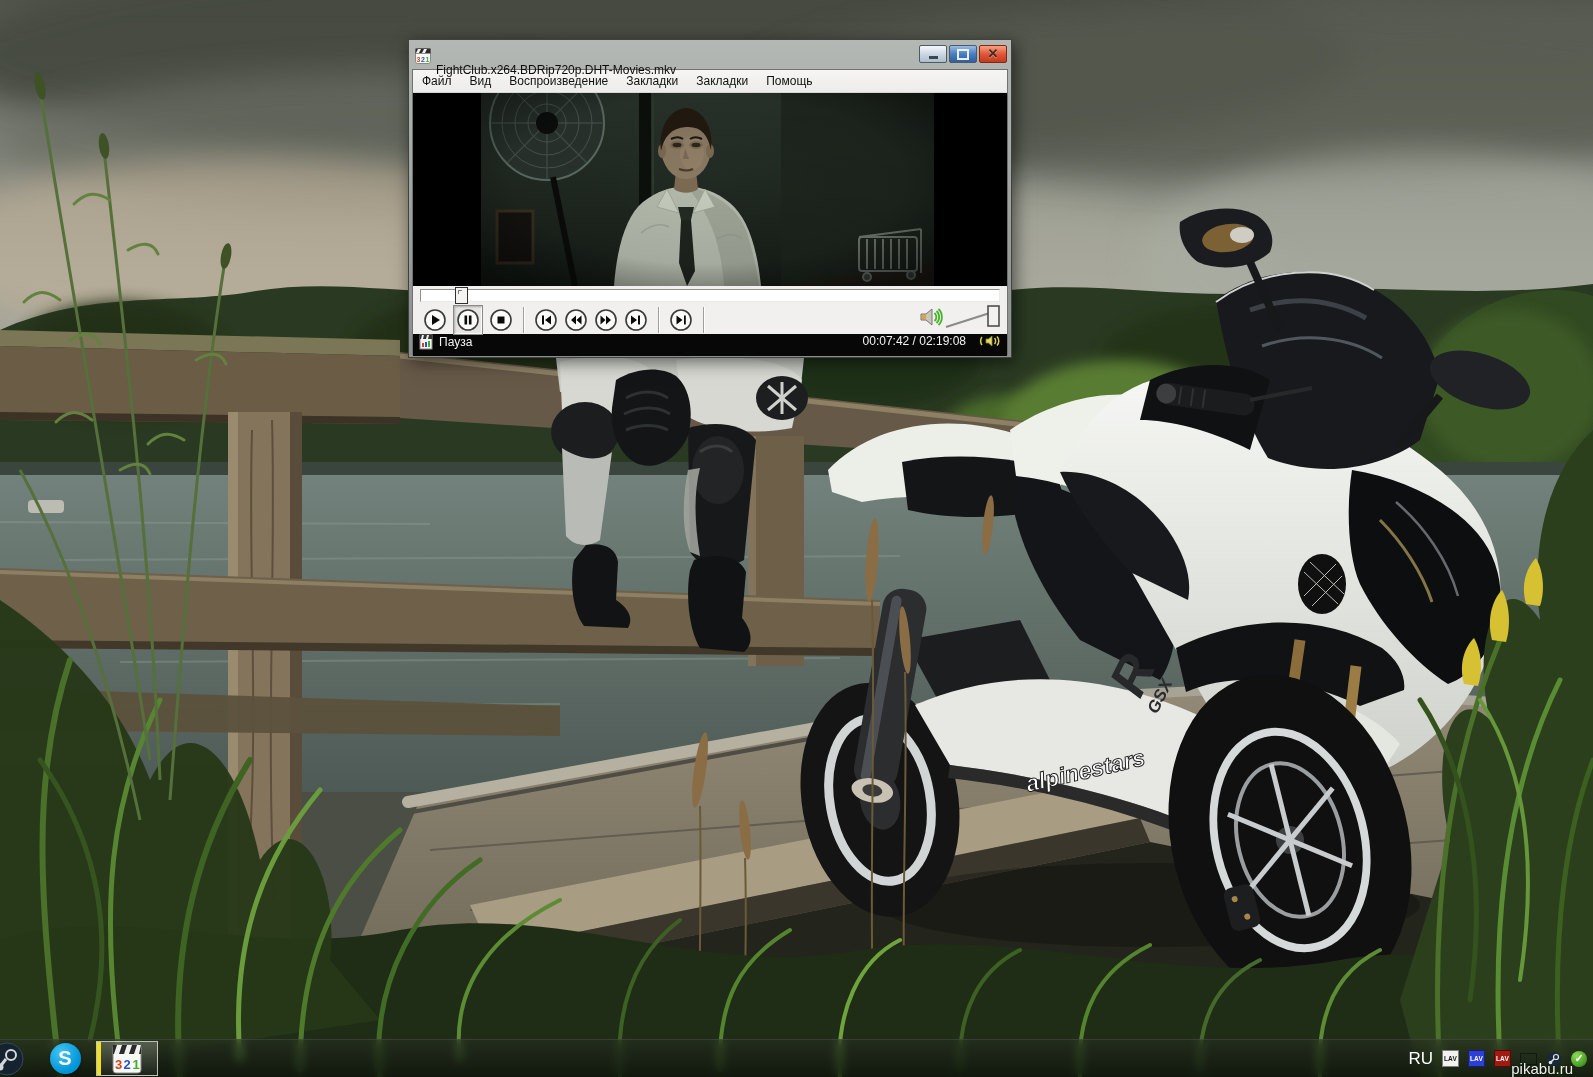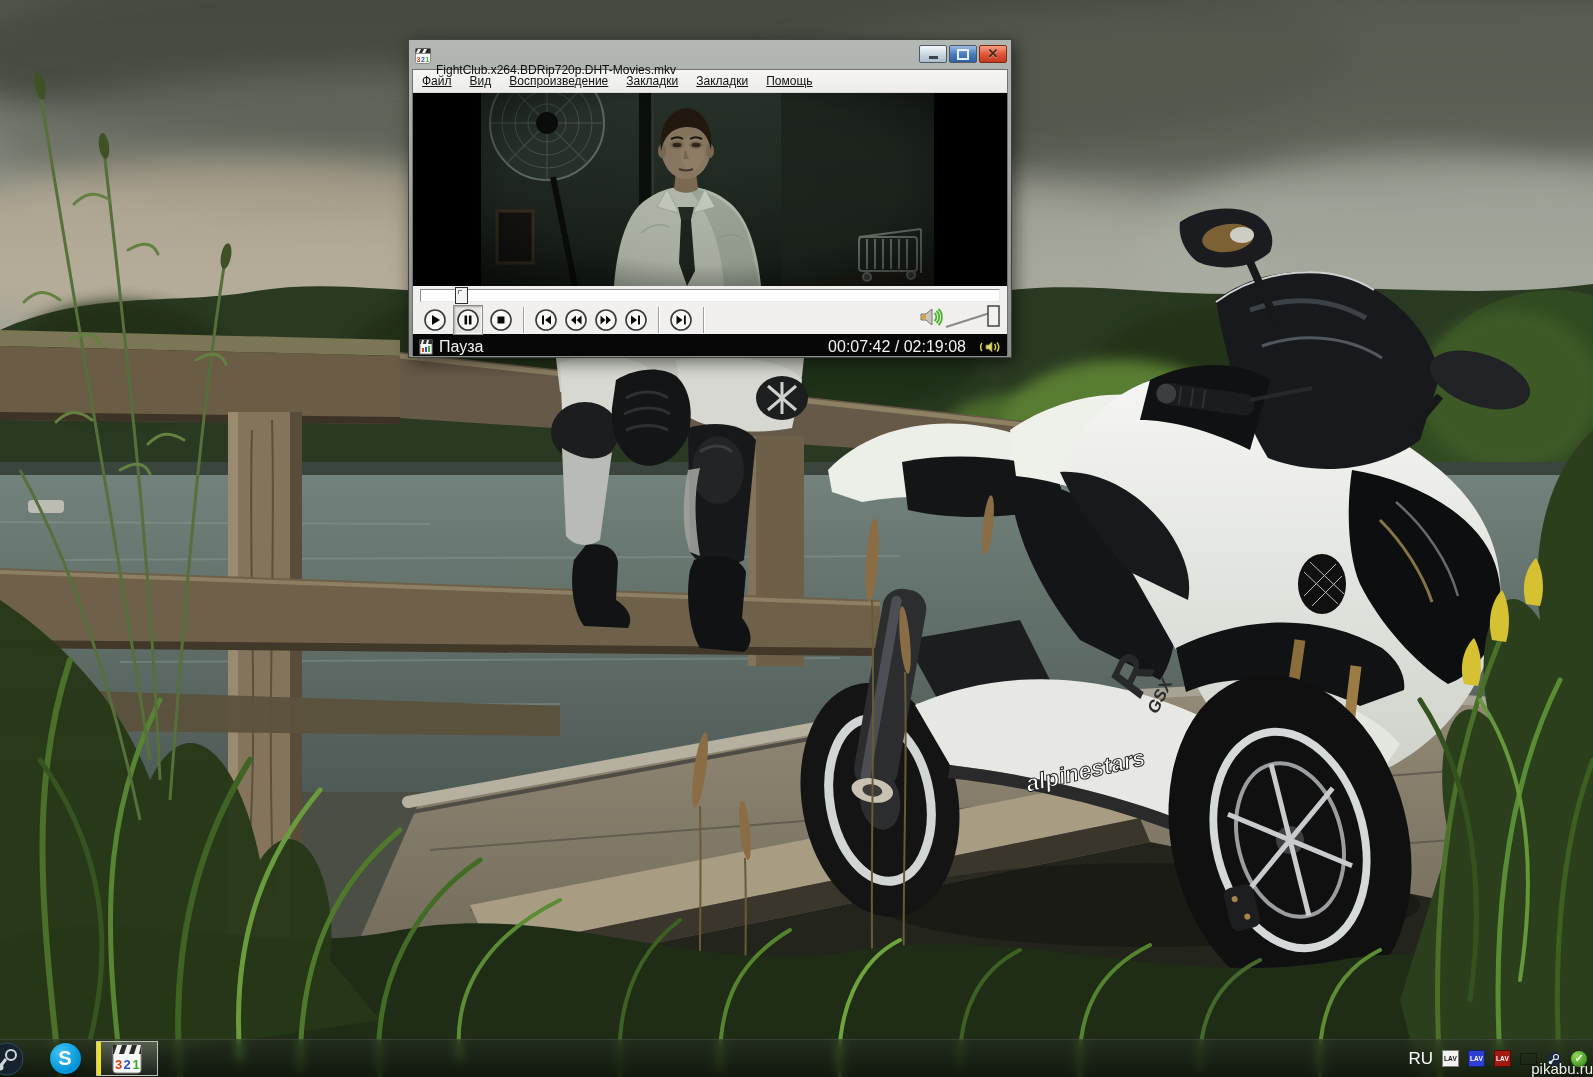--- a/index.html
+++ b/index.html
@@ -17,33 +17,33 @@
   .win-buttons{position:absolute;right:1px;top:2px;display:flex;gap:2px;}
   .wbtn{width:28px;height:18px;border:1px solid #4e5a66;border-radius:2px;display:flex;align-items:center;justify-content:center;box-sizing:border-box;cursor:default;}
   .wbtn.min{background:linear-gradient(#f5f9fc,#c9d4e0 55%,#aebdcc);}
   .wbtn.min span{width:9px;height:3px;background:#3c4650;margin-top:7px;}
   .wbtn.max{background:linear-gradient(#9dbce6,#4a7ec0 50%,#2f5fa0);}
   .wbtn.max span{width:8px;height:7px;border:2px solid #e9f0f8;background:transparent;}
   .wbtn.close{background:linear-gradient(#f7a184,#e2573a 50%,#c23a1f);border-color:#7c2a14;}
   .wbtn.close span{color:#3f2d20;font-weight:bold;font-size:13px;line-height:10px;text-shadow:0 1px 0 rgba(255,255,255,.35);}
   .win-inner{border:1px solid #6f736f;background:#f1f0ee;height:286px;box-sizing:border-box;}
   .menubar{height:22px;background:linear-gradient(#f6f5f3,#ececea);border-bottom:1px solid #d8d6d2;display:flex;align-items:center;font-size:12px;color:#111;}
-  .menu-item{padding:3px 9px;cursor:default;text-decoration:underline;}
+  .menu-item{padding:3px 9px;cursor:default;}
   .video-area{height:193px;background:#000;position:relative;overflow:hidden;}
   .movie{position:absolute;left:68px;top:0;}
   .controlbar{height:48px;position:relative;background:#f1f0ee;}
   .seek{position:absolute;left:7px;right:7px;top:3px;height:13px;background:#fff;border:1px solid #8f8f8d;border-bottom-color:#e9e9e7;border-right-color:#e9e9e7;box-sizing:border-box;}
   .seek-thumb{position:absolute;top:-3px;width:13px;height:17px;background:#f4f3f1;border:1px solid #2f2f2f;box-sizing:border-box;}
   .seek-thumb::after{content:"";position:absolute;left:2px;top:2px;width:3px;height:3px;border-left:1px solid #777;border-top:1px solid #777;}
   .ctrl-row{position:absolute;left:7px;top:19px;display:flex;align-items:center;}
   .cbtn{display:flex;align-items:center;justify-content:center;margin:0 3px;cursor:default;}
   .cbtn-press{border:1px solid #8a8a8a;background:#e6e4e0;box-shadow:inset 1px 1px 2px rgba(0,0,0,.25),inset -1px -1px 1px #fff;padding:2px;margin:0 3px;display:flex;}
   .vsep{width:1px;height:26px;background:#9f9f9f;box-shadow:1px 0 0 #fff;margin:0 7px;}
   .vol-group{position:absolute;right:6px;top:17px;display:flex;align-items:center;}
-  .statusbar{height:22px;background:#070707;color:#f2f2f2;font-size:16px;display:flex;align-items:flex-end;justify-content:space-between;padding:0 6px;}
+  .statusbar{height:22px;background:#070707;color:#f2f2f2;font-size:12px;display:flex;align-items:flex-start;justify-content:space-between;padding:0 6px;}
   .status-left{display:flex;align-items:center;gap:6px;}
   .status-right{display:flex;align-items:center;gap:13px;}
 
   
   .taskbar{position:absolute;left:0;right:0;bottom:0;height:37px;
     background:linear-gradient(rgba(40,44,38,.42),rgba(8,10,7,.6));
     backdrop-filter:blur(5px);border-top:1px solid rgba(255,255,255,.16);}
   .tb-app{position:absolute;top:0;height:37px;display:flex;align-items:center;justify-content:center;}
   .tb-steam{left:-11px;width:36px;}
   .tb-skype{left:47px;width:36px;}
@@ -55,21 +55,21 @@
   .tray-lang{color:#fff;font-size:17px;cursor:default;}
   .lav{width:17px;height:17px;display:flex;align-items:center;justify-content:center;font-size:6.5px;font-weight:bold;letter-spacing:.2px;box-sizing:border-box;}
   .lav.white{background:#f2f2f0;color:#111;border:1px solid #7e7e7c;}
   .lav.blue{background:#2d3fd4;color:#fff;border:1px solid #15206e;}
   .lav.red{background:#a01a12;color:#fff;border:1px solid #540b06;}
   .flag{width:17px;height:12px;border:1px solid rgba(0,0,0,.4);box-sizing:border-box;}
   .flag .s1{height:33.4%;background:#f5f5f5;}
   .flag .s2{height:33.3%;background:#2259a5;}
   .flag .s3{height:33.3%;background:#c8372d;}
   .green-check{width:16px;height:16px;border-radius:50%;background:radial-gradient(circle at 35% 30%,#8fdc55,#3f9422 75%);color:#fff;font-size:11px;font-weight:bold;display:flex;align-items:center;justify-content:center;}
-  .watermark{position:absolute;right:0;bottom:0px;color:rgba(255,255,255,.93);font-size:15px;text-shadow:0 1px 3px rgba(0,0,0,.7);}
+  .watermark{position:absolute;right:20px;bottom:0px;color:rgba(255,255,255,.93);font-size:15px;text-shadow:0 1px 3px rgba(0,0,0,.7);}
 </style>
 </head>
 <body>
 
 <div class="desktop">
 
 <svg class="wallpaper" width="1593" height="1077" viewBox="0 0 1593 1077">
   <defs>
     <linearGradient id="sky" x1="0" y1="0" x2="0" y2="1">
       <stop offset="0" stop-color="#53574e"></stop>

